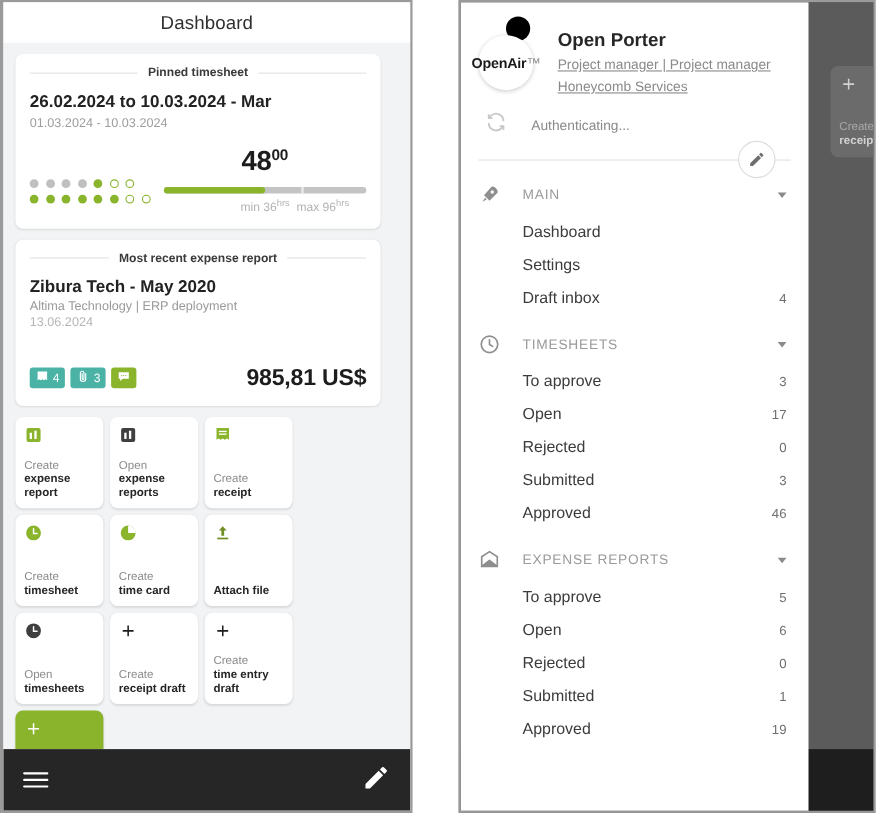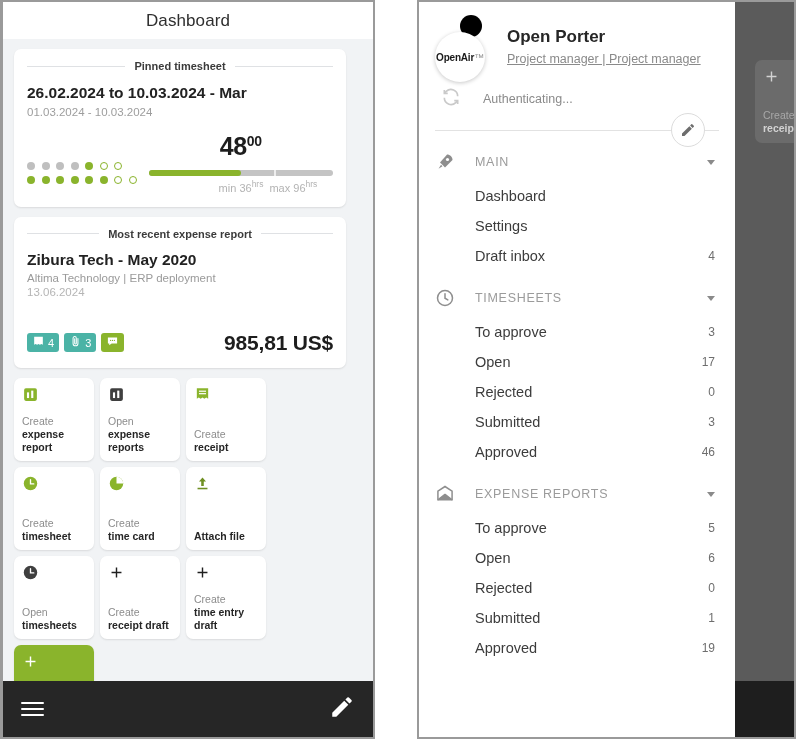--- a/index.html
+++ b/index.html
@@ -125,21 +125,21 @@
   }
   .prof { padding: 12px 16px 0 16px; position: relative; }
   .prof-row { display: flex; gap: 12px; }
   .avatar-wrap { position: relative; width: 60px; height: 60px; flex: 0 0 60px; }
   .avatar-person { position: absolute; left: 18px; top: 0px; }
   .oa-logo {
     position: absolute; left: 0; top: 18px; width: 50px; height: 50px;
     border-radius: 50%; background: #fff; box-shadow: 0 1px 4px rgba(0,0,0,.22);
     display: flex; align-items: center; justify-content: center;
   }
-  .oa-logo span { font-size: 10px; font-weight: bold; color: #1a1a1a; letter-spacing: -.2px; }
+  .oa-logo span { font-size: 13px; font-weight: bold; color: #1a1a1a; letter-spacing: -.2px; }
   .oa-logo span i { font-style: italic; font-weight: normal; color: #8c8c8c; }
   .prof-name { font-size: 17px; font-weight: bold; color: #262626; line-height: 1.3; }
   .prof-role { font-size: 12.5px; color: #8a8a8a; line-height: 1.45; margin-top: 2px; text-decoration: underline; }
   .prof-status { display: flex; align-items: center; gap: 22px; margin: 13px 0 0 6px; }
   .prof-status .txt { font-size: 12.5px; color: #8a8a8a; }
   .divider { position: relative; height: 1px; background: #e2e2e2; margin: 19px 0 0 0; }
   .edit-fab {
     position: absolute; right: 14px; top: -17px; width: 34px; height: 34px;
     border-radius: 50%; background: #fff; border: 1px solid #dcdcdc;
     display: flex; align-items: center; justify-content: center;
@@ -376,20 +376,21 @@
                 <path d="M4 42c0-9 6.3-15 14-15 2.6 0 5 .7 7 1.9L4 42z" fill="#000"></path>
               </svg>
             </div>
             <div class="oa-logo">
               <span><span>OpenAir</span><i>™</i></span>
             </div>
           </div>
           <div style="padding-top:12px">
             <div class="prof-name">Open Porter</div>
             <div class="prof-role">Project manager | Project manager</div>
+            <div class="prof-role">Honeycomb Services</div>
           </div>
         </div>
         <div class="prof-status">
           <div>
             <svg width="20" height="20" viewBox="0 0 24 24" fill="none" stroke="#c9c9c9" stroke-width="2">
                 <path d="M20 11a8 8 0 0 0-13.7-5.7L4 7.6"></path>
                 <path d="M4 13a8 8 0 0 0 13.7 5.7L20 16.4"></path>
                 <path d="M4 3.5V7.6h4.1M20 20.5v-4.1h-4.1"></path>
               </svg>
           </div>

